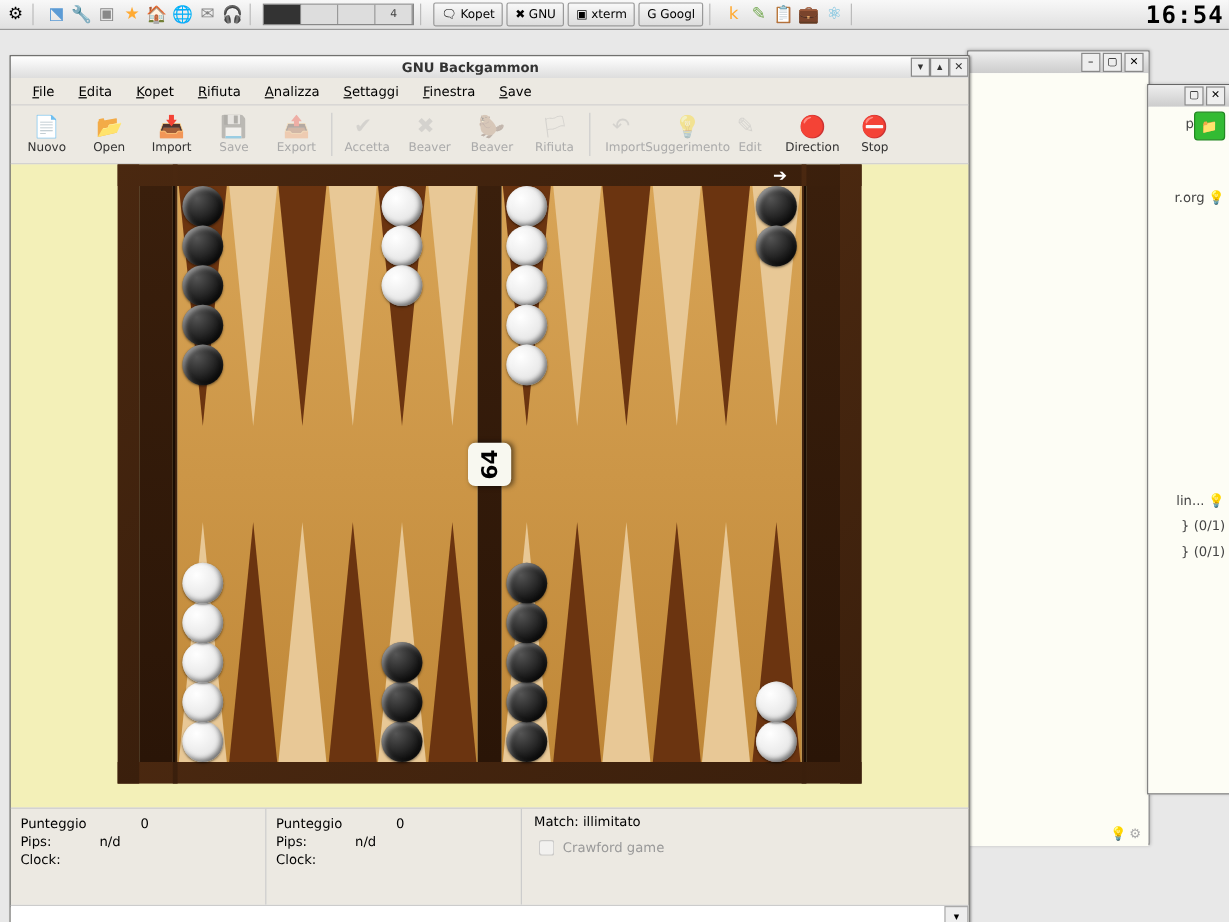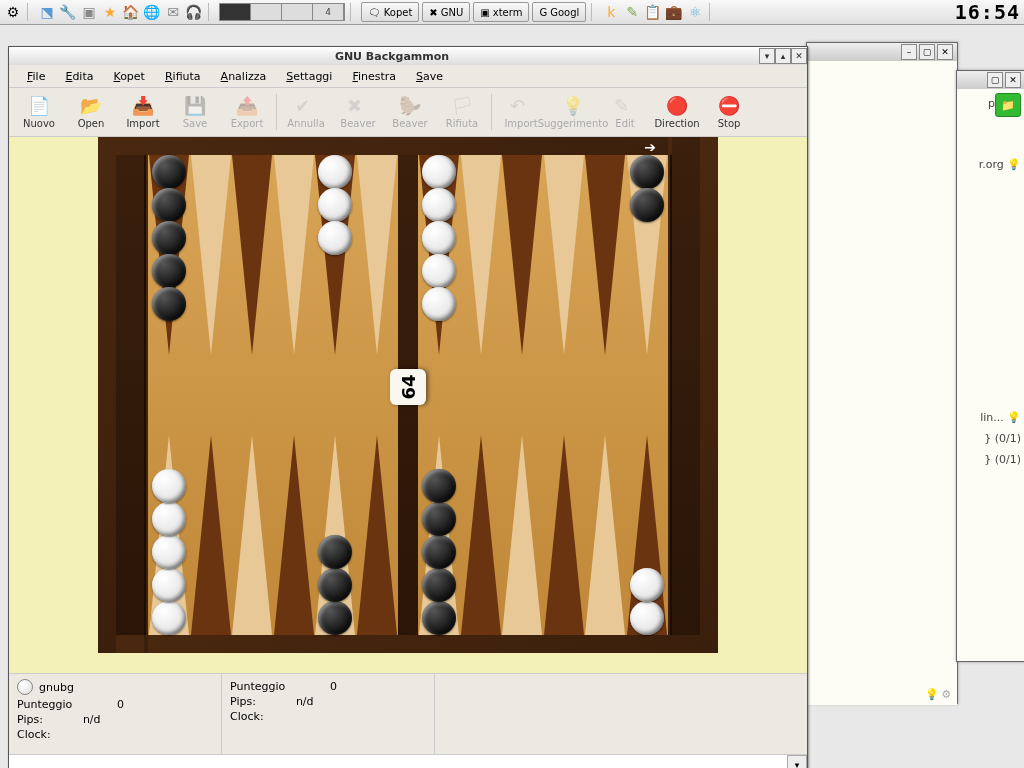--- a/index.html
+++ b/index.html
@@ -186,21 +186,21 @@
         <span class="ico" style="font-size: 18px; opacity: 0.35;">💾</span>
         <span>Save</span>
       </div>
       <div class="tbtn disabled">
         <span class="ico" style="font-size: 18px; opacity: 0.35;">📤</span>
         <span>Export</span>
       </div>
       <div class="tsep"></div>
       <div class="tbtn disabled">
         <span class="ico" style="font-size: 18px; opacity: 0.35;">✔</span>
-        <span>Annulla</span>
+        <span>Accetta</span>
       </div>
       <div class="tbtn disabled">
         <span class="ico" style="font-size: 18px; opacity: 0.35;">✖</span>
         <span>Beaver</span>
       </div>
       <div class="tbtn disabled">
         <span class="ico" style="font-size: 18px; opacity: 0.35;">🦫</span>
         <span>Beaver</span>
       </div>
       <div class="tbtn disabled">
@@ -302,24 +302,20 @@
           <div class="checker black" style="left: 324px; bottom: 117px;"></div>
           <div class="checker black" style="left: 324px; bottom: 150px;"></div>
           <div class="checker white" style="left: 532px; bottom: 18px;"></div>
           <div class="checker white" style="left: 532px; bottom: 51px;"></div>
         </div>
   </div>
  </div>
 
  <div id="status">
   <div class="scol">
-    <div class="pname">
-          <span class="pdot white"></span>
-          <span>gnubg</span>
-        </div>
     <div class="srow">
           <span class="slabel">Punteggio</span>
           <span>0</span>
         </div>
     <div class="srow">
           <span>Pips:</span>
           <span>n/d</span>
         </div>
     <div class="srow">
           <span>Clock:</span>
@@ -330,20 +326,27 @@
           <span class="slabel">Punteggio</span>
           <span>0</span>
         </div>
     <div class="srow">
           <span>Pips:</span>
           <span>n/d</span>
         </div>
     <div class="srow">
           <span>Clock:</span>
         </div>
+  </div>
+  <div id="matchcol">
+    <div><span>Match:</span> <span>illimitato</span></div>
+    <label>
+          <input type="checkbox" disabled="" style="">
+          <span>Crawford game</span>
+        </label>
   </div>
  </div>
 
  <div id="cmdline">
    <input type="text" style="">
    <span id="cmdbtn">▾</span>
  </div>
 
 </div>
 

